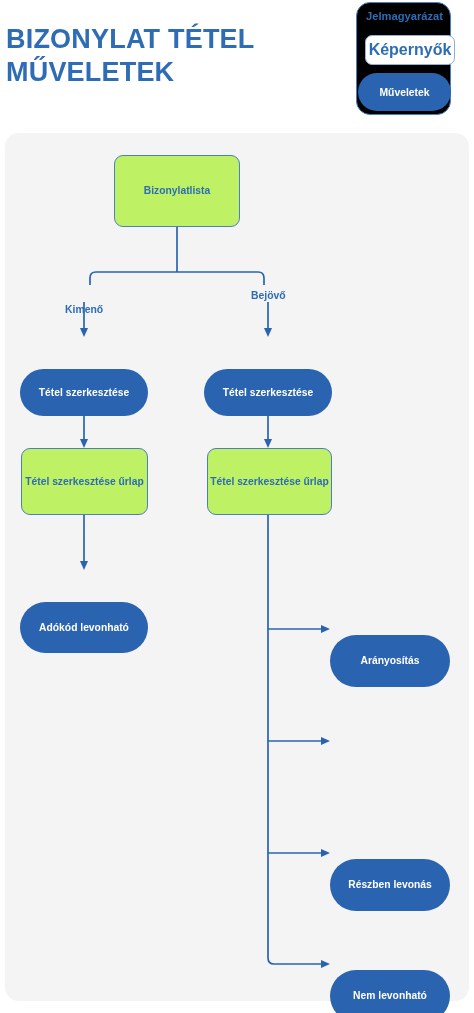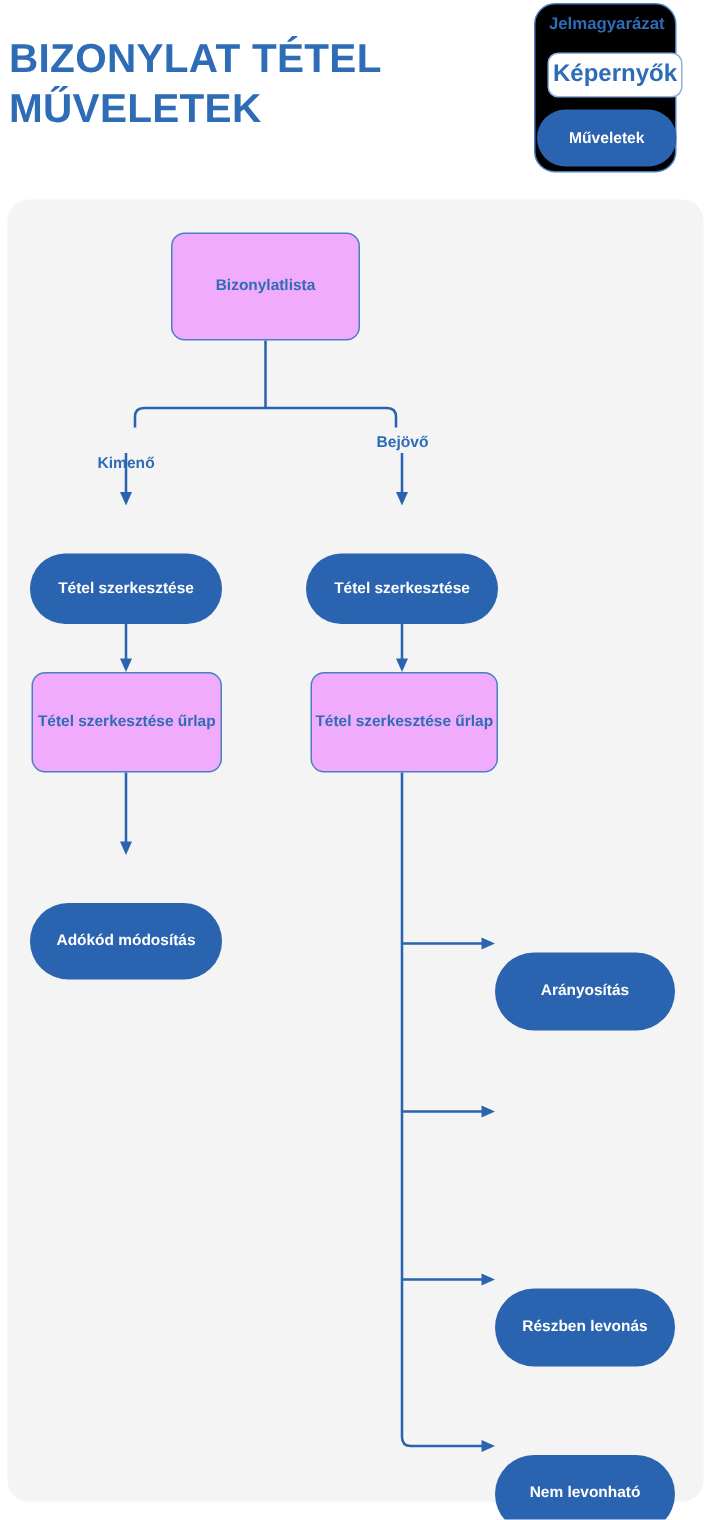--- a/index.html
+++ b/index.html
@@ -104,21 +104,21 @@
     position: absolute;
     box-sizing: border-box;
     display: flex;
     align-items: center;
     justify-content: center;
     text-align: center;
     font-weight: bold;
     z-index: 3;
   }
   .node.screen {
-    background: #f0abfc;
+    background: #bef264;
     border: 1.15px solid #4B7FC4;
     border-radius: 9px;
     color: #2E6CB5;
     font-size: 10.3px;
     line-height: 1.35;
   }
   .node.action {
     background: #2A63AF;
     border-radius: 26px;
     color: #ffffff;
@@ -233,21 +233,21 @@
 
   <div class="node screen" id="node-kimeno-form">
     <span>Tétel szerkesztése űrlap</span>
   </div>
 
   <div class="node screen" id="node-bejovo-form">
     <span>Tétel szerkesztése űrlap</span>
   </div>
 
   <div class="node action" id="node-adokod">
-    <span>Adókód módosítás</span>
+    <span>Adókód levonható</span>
   </div>
 
   <div class="node action" id="node-aranyositas">
     <span>Arányosítás</span>
   </div>
 
 
   <div class="node action" id="node-reszben">
     <span>Részben levonás</span>
   </div>

